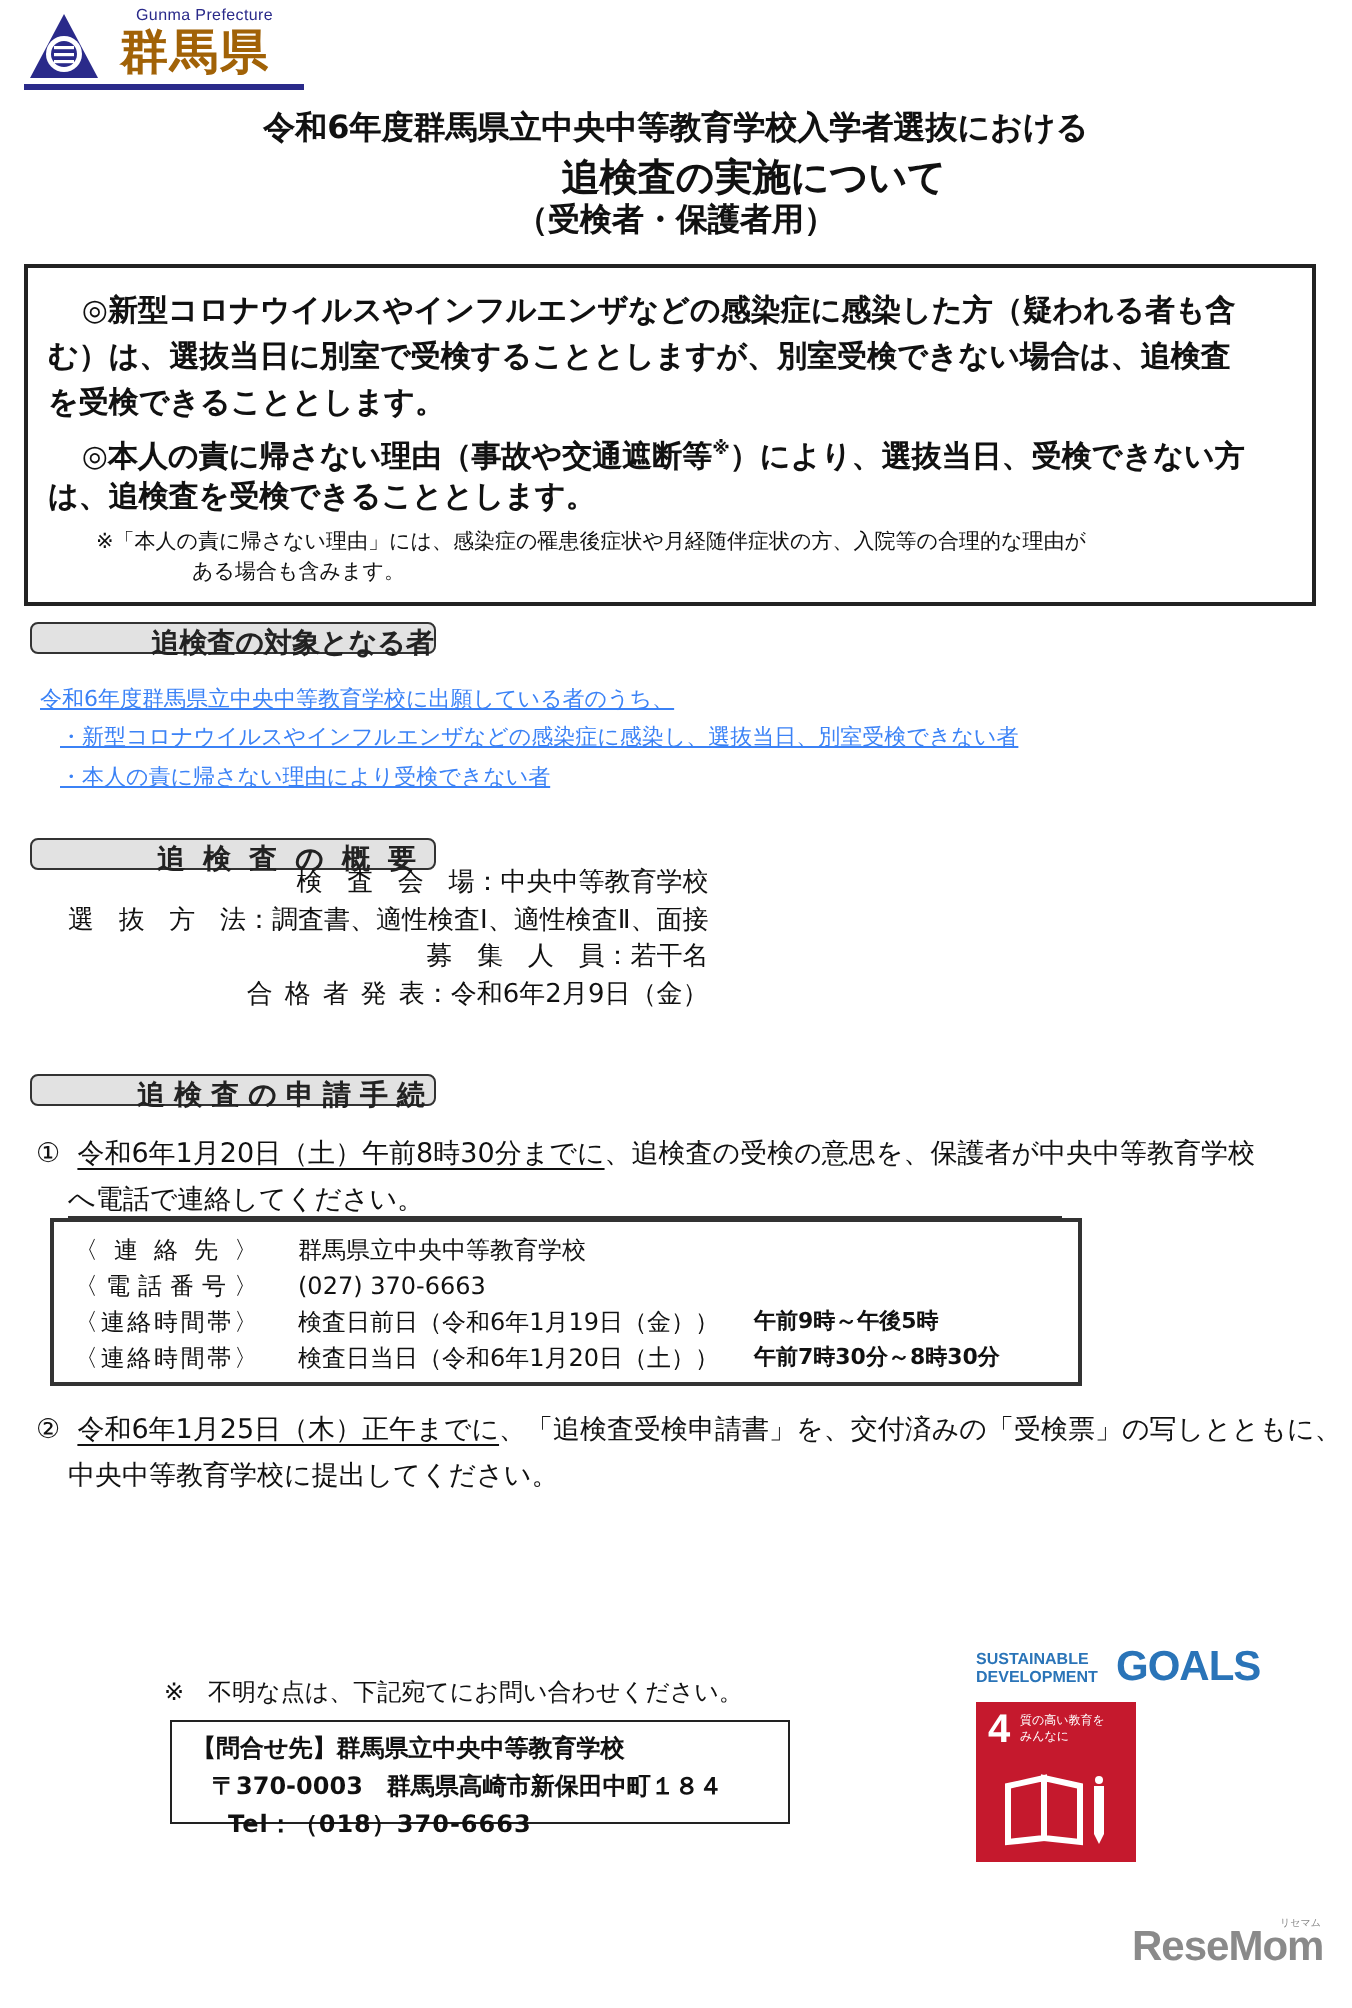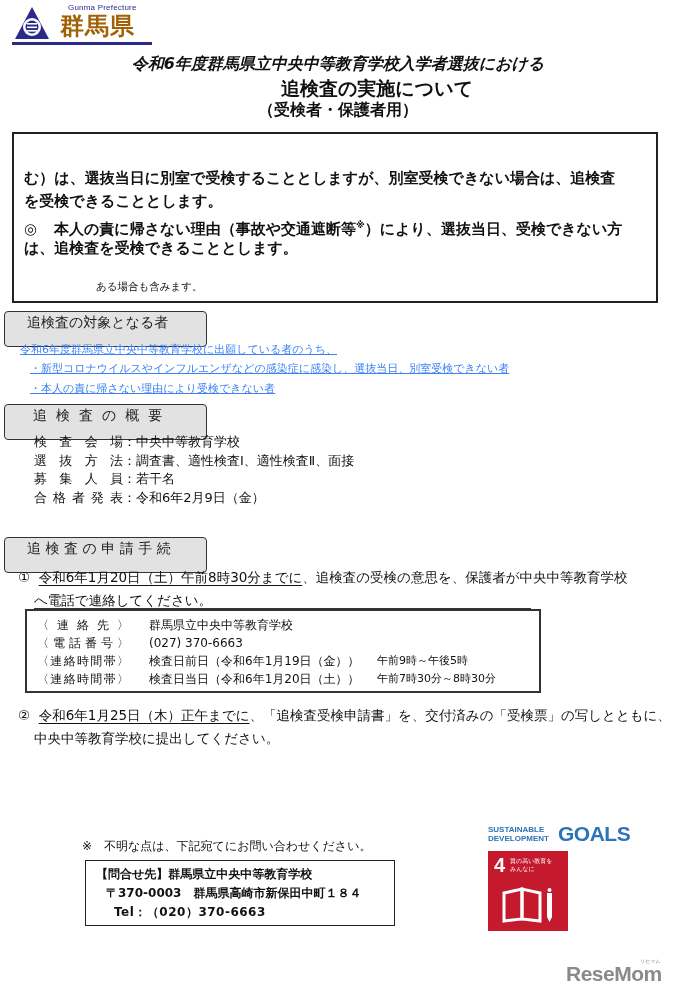--- a/index.html
+++ b/index.html
@@ -1,60 +1,60 @@
 <!DOCTYPE html>
 <html><head>
 <meta charset="utf-8">
 <style>
   * { box-sizing: border-box; margin: 0; padding: 0; }
   html, body { width: 676px; height: 1004px; background: #ffffff; overflow: hidden; }
   body { position: relative; font-family: "DejaVu Sans", "Liberation Sans", sans-serif; color: #111; }
-  .abs { position: absolute; }
+  .abs { position: absolute; text-align: right; }
 
   
   .logo { left: 8px; top: 2px; width: 138px; height: 44px; }
   .logo-mark { position: absolute; left: 6px; top: 4px; width: 36px; height: 34px; }
   .logo-en { position: absolute; left: 60px; top: 1px; font-size: 8px; color: #2a2a8a; letter-spacing: 0.2px; font-family: "Liberation Sans", sans-serif; }
   .logo-jp { position: absolute; left: 52px; top: 10px; font-size: 24px; font-weight: bold; color: #a16207; letter-spacing: 1px; line-height: 28px; }
   .logo-bar { position: absolute; left: 4px; top: 40px; width: 140px; height: 3px; background: #2a2a8a; }
 
   
   .title { left: 0; width: 676px; text-align: center; font-weight: bold; color: #111; }
-  .title-1 { top: 54px; font-size: 16px; font-style: italic; }
+  .title-1 { top: 54px; font-size: 16px; }
   .title-2 { top: 76px; font-size: 19px; margin-left: 39px; }
   .title-3 { top: 100px; font-size: 16px; }
 
   
   .notice { left: 12px; top: 132px; width: 646px; height: 171px; border: 2px solid #222; }
   .notice p { position: absolute; left: 10px; font-size: 15px; font-weight: bold; line-height: 23px; white-space: nowrap; }
   .notice .mark { display: inline-block; width: 30px; }
   .notice .note { font-size: 10.5px; font-weight: normal; line-height: 15px; left: 34px; }
 
   
-  .sec { left: 4px; width: 203px; height: 36px; border: 1.5px solid #333; border-radius: 4px; background: #e2e2e2; font-size: 14px; font-weight: normal; line-height: 21px; padding-left: 22px; color: #222; white-space: nowrap; }
-  .sec.spaced { letter-spacing: 9px; padding-left: 28px; }
+  .sec { left: 15px; width: 203px; height: 16px; border: 1.5px solid #333; border-radius: 4px; background: #e2e2e2; font-size: 14px; font-weight: bold; line-height: 21px; padding-left: 22px; color: #222; white-space: nowrap; }
+  .sec.spaced { letter-spacing: 9px; padding-left: 28px; margin-top: 15px; }
   .sec.spaced2 { letter-spacing: 4.5px; }
 
   .txt { font-size: 11px; line-height: 20px; white-space: nowrap; color: #3b82f6; text-decoration: underline; }
   .overview-row { font-size: 13px; line-height: 18.5px; white-space: nowrap; }
   .overview-row .lbl { display: inline-block; width: 89px; text-align-last: justify; }
 
   .step { font-size: 13.5px; line-height: 23px; white-space: nowrap; }
   .u { text-decoration: underline; text-underline-offset: 3px; }
   .step-line { height: 1px; background: #333; }
 
   
   .contact { left: 25px; top: 609px; width: 516px; height: 84px; border: 2px solid #333; padding: 5px 0 0 10px; }
   .contact .row { font-size: 12px; line-height: 18px; white-space: nowrap; position: relative; height: 18px; }
   .contact .k { position: absolute; left: 0; width: 92px; text-align-last: justify; }
   .contact .v { position: absolute; left: 112px; }
-  .contact .t { position: absolute; left: 340px; font-size: 11px; }
+  .contact .t { position: absolute; left: 340px; font-size: 11px; font-weight: bold; }
 
   .inq-note { left: 82px; top: 838px; font-size: 12px; white-space: nowrap; }
-  .inq-box { left: 85px; top: 860px; width: 310px; height: 66px; border: 1.5px solid #222; }
+  .inq-box { left: 85px; top: 860px; width: 310px; height: 52px; border: 1.5px solid #222; }
   .inq-box div { position: absolute; font-size: 12px; font-weight: bold; white-space: nowrap; line-height: 18px; }
 
   
   .sdg-head { left: 488px; top: 822px; width: 150px; height: 26px; }
   .sdg-small { position: absolute; left: 0; font-size: 8px; font-weight: bold; color: #2a74b8; line-height: 9px; font-family: "Liberation Sans", sans-serif; }
   .sdg-goals { position: absolute; left: 70px; top: 0; font-size: 21px; font-weight: bold; color: #2a74b8; font-family: "Liberation Sans", sans-serif; letter-spacing: -0.5px; }
   .sdg-card { left: 488px; top: 851px; width: 80px; height: 80px; background: #c5192d; }
   .sdg-num { position: absolute; left: 6px; top: 3px; font-size: 20px; font-weight: bold; color: #fff; font-family: "Liberation Sans", sans-serif; }
   .sdg-lbl { position: absolute; left: 22px; top: 6px; font-size: 6px; color: #fff; line-height: 8px; white-space: nowrap; }
 
@@ -76,24 +76,26 @@
   <div class="logo-en">Gunma Prefecture</div>
   <div class="logo-jp">群馬県</div>
   <div class="logo-bar"></div>
 </div>
 
 <div class="abs title title-1">令和6年度群馬県立中央中等教育学校入学者選抜における</div>
 <div class="abs title title-2">追検査の実施について</div>
 <div class="abs title title-3">（受検者・保護者用）</div>
 
 <div class="abs notice">
+  <p style="top:10px;"><span class="mark">◎</span><span>新型コロナウイルスやインフルエンザなどの感染症に感染した方（疑われる者も含</span></p>
   <p style="top:33px;">む）は、選抜当日に別室で受検することとしますが、別室受検できない場合は、追検査</p>
   <p style="top:56px;">を受検できることとします。</p>
   <p style="top:80px;"><span class="mark">◎</span><span>本人の責に帰さない理由（事故や交通遮断等</span><sup style="font-size:9px;">※</sup><span>）により、選抜当日、受検できない方</span></p>
   <p style="top:103px;">は、追検査を受検できることとします。</p>
+  <p class="note" style="top:130px;">※「本人の責に帰さない理由」には、感染症の罹患後症状や月経随伴症状の方、入院等の合理的な理由が</p>
   <p class="note" style="top:145px; left:44px;margin-left:38px;">ある場合も含みます。</p>
 </div>
 
 <div class="abs sec" style="top:311px;">追検査の対象となる者</div>
 <div class="abs txt" style="left:20px; top:340px;">令和6年度群馬県立中央中等教育学校に出願している者のうち、</div>
 <div class="abs txt" style="left:30px; top:359px;">・新型コロナウイルスやインフルエンザなどの感染症に感染し、選抜当日、別室受検できない者</div>
 <div class="abs txt" style="left:30px; top:379px;">・本人の責に帰さない理由により受検できない者</div>
 
 <div class="abs sec spaced" style="top:404px;">追検査の概要</div>
 <div class="abs" style="left:34px; top:433px;">
@@ -133,21 +135,21 @@
 
 <div class="abs step" style="left:18px; top:704px;">
   <span>②</span>&nbsp;&nbsp;<span class="u">令和6年1月25日（木）正午までに</span><span>、「追検査受検申請書」を、交付済みの「受検票」の写しとともに、</span>
 </div>
 <div class="abs step" style="left:34px; top:727px;">中央中等教育学校に提出してください。</div>
 
 <div class="abs inq-note">※　不明な点は、下記宛てにお問い合わせください。</div>
 <div class="abs inq-box">
   <div style="left:10px; top:4px;">【問合せ先】群馬県立中央中等教育学校</div>
   <div style="left:20px; top:23px;">〒370-0003　群馬県高崎市新保田中町１８４</div>
-  <div style="left:28px; top:42px; letter-spacing:0.5px;">Tel：（020）370-6663</div>
+  <div style="left:28px; top:42px; letter-spacing:0.5px;">Tel：（018）370-6663</div>
 </div>
 
 <div class="abs sdg-head">
   <div class="sdg-small" style="top:3px;">SUSTAINABLE</div>
   <div class="sdg-small" style="top:12px;">DEVELOPMENT</div>
   <div class="sdg-goals">GOALS</div>
 </div>
 <div class="abs sdg-card">
   <div class="sdg-num">4</div>
   <div class="sdg-lbl">質の高い教育を</div>

